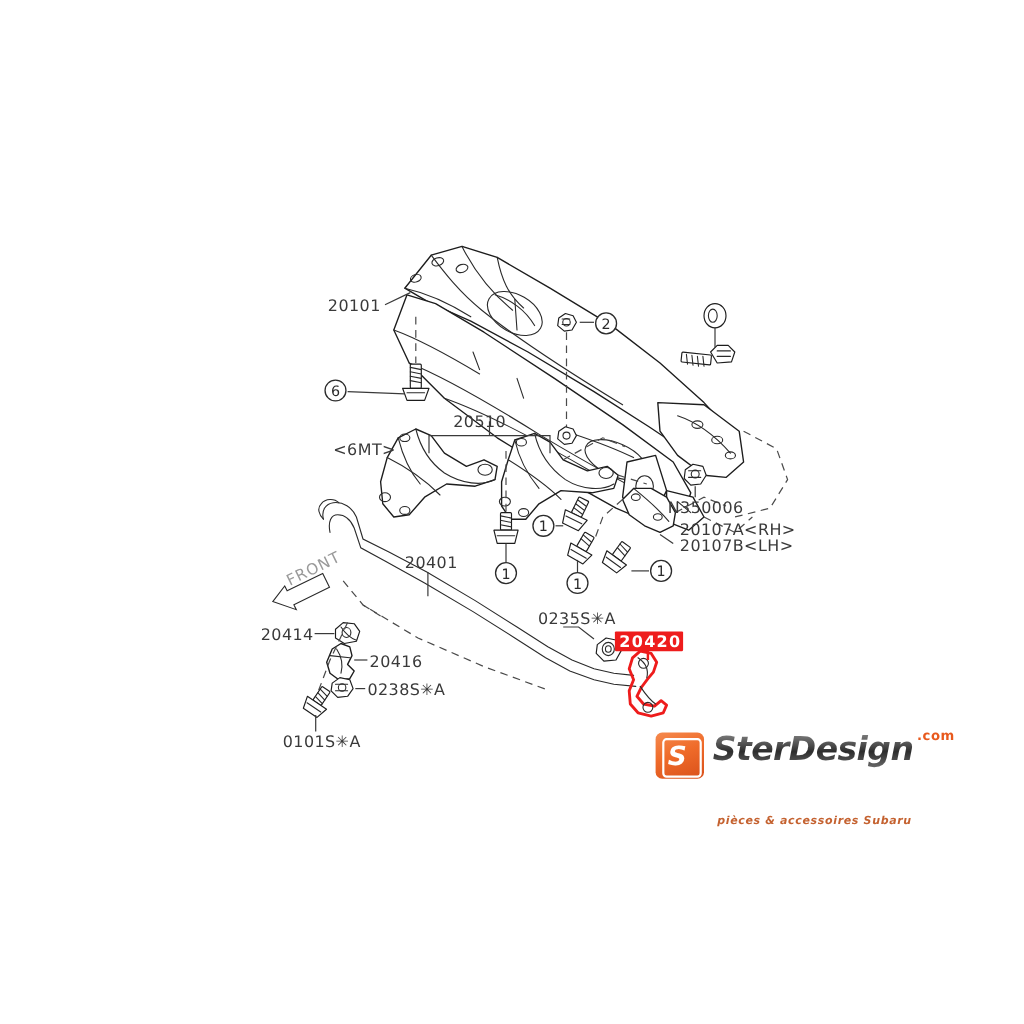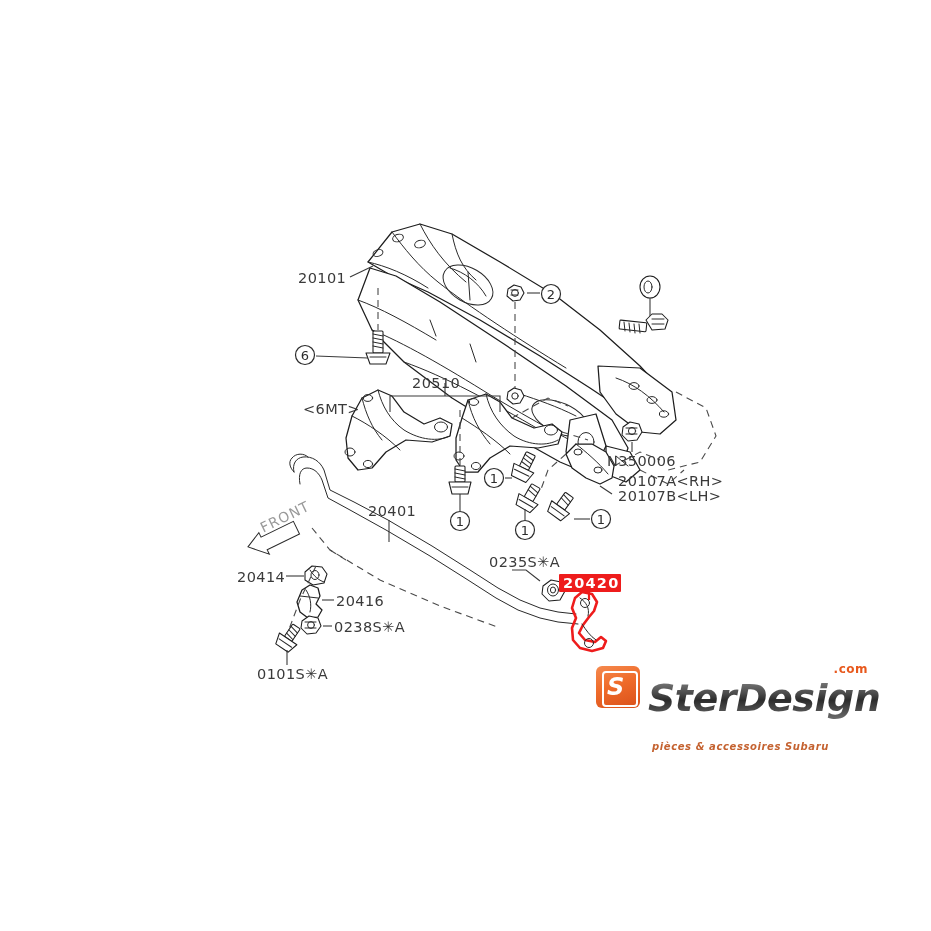--- a/index.html
+++ b/index.html
@@ -20,22 +20,22 @@
   .hlstroke{stroke:#ee1c1c;stroke-width:2.6;fill:none;stroke-linejoin:round;stroke-linecap:round;}
   .hlline{stroke:#ee1c1c;stroke-width:2.2;}
   
   #wm{position:absolute;left:596px;top:664px;width:272px;height:48px;}
   .wm-sq{position:absolute;left:0;top:2px;width:44px;height:42px;border-radius:6px;
          background:linear-gradient(160deg,#f58a4e 0%,#ef6b2a 45%,#d9501a 100%);}
   .wm-sq .inner{position:absolute;left:6px;top:5px;width:32px;height:32px;
          border:2.5px solid #ffffff;border-radius:4px;}
   .wm-sq .s{position:absolute;left:11px;top:8px;font-family:"DejaVu Sans",sans-serif;
          font-size:24px;font-weight:bold;font-style:italic;color:#ffffff;line-height:26px;}
-  .wm-name{position:absolute;left:52px;top:12px;font-family:"DejaVu Sans",sans-serif;
-         font-size:38px;font-weight:bold;font-style:italic;letter-spacing:-0.5px;
+  .wm-name{position:absolute;left:52px;top:0px;font-family:"DejaVu Sans",sans-serif;
+         font-size:30px;font-weight:bold;font-style:italic;letter-spacing:-0.5px;
          background:linear-gradient(180deg,#8d8d8d 0%,#4a4a4a 40%,#2c2c2c 55%,#6e6e6e 100%);
          -webkit-background-clip:text;background-clip:text;color:transparent;
          -webkit-text-fill-color:transparent;white-space:nowrap;}
   .wm-com{position:absolute;right:0px;top:-2px;font-family:"DejaVu Sans",sans-serif;
          font-size:12px;font-weight:bold;color:#e8591d;letter-spacing:0.5px;}
   .wm-tag{position:absolute;left:56px;top:29px;font-family:"DejaVu Sans",sans-serif;
          font-size:10px;font-weight:bold;font-style:italic;color:#c0551f;letter-spacing:0.6px;
          white-space:nowrap;opacity:.92;margin-top:48px;}
 </style>
 </head>

